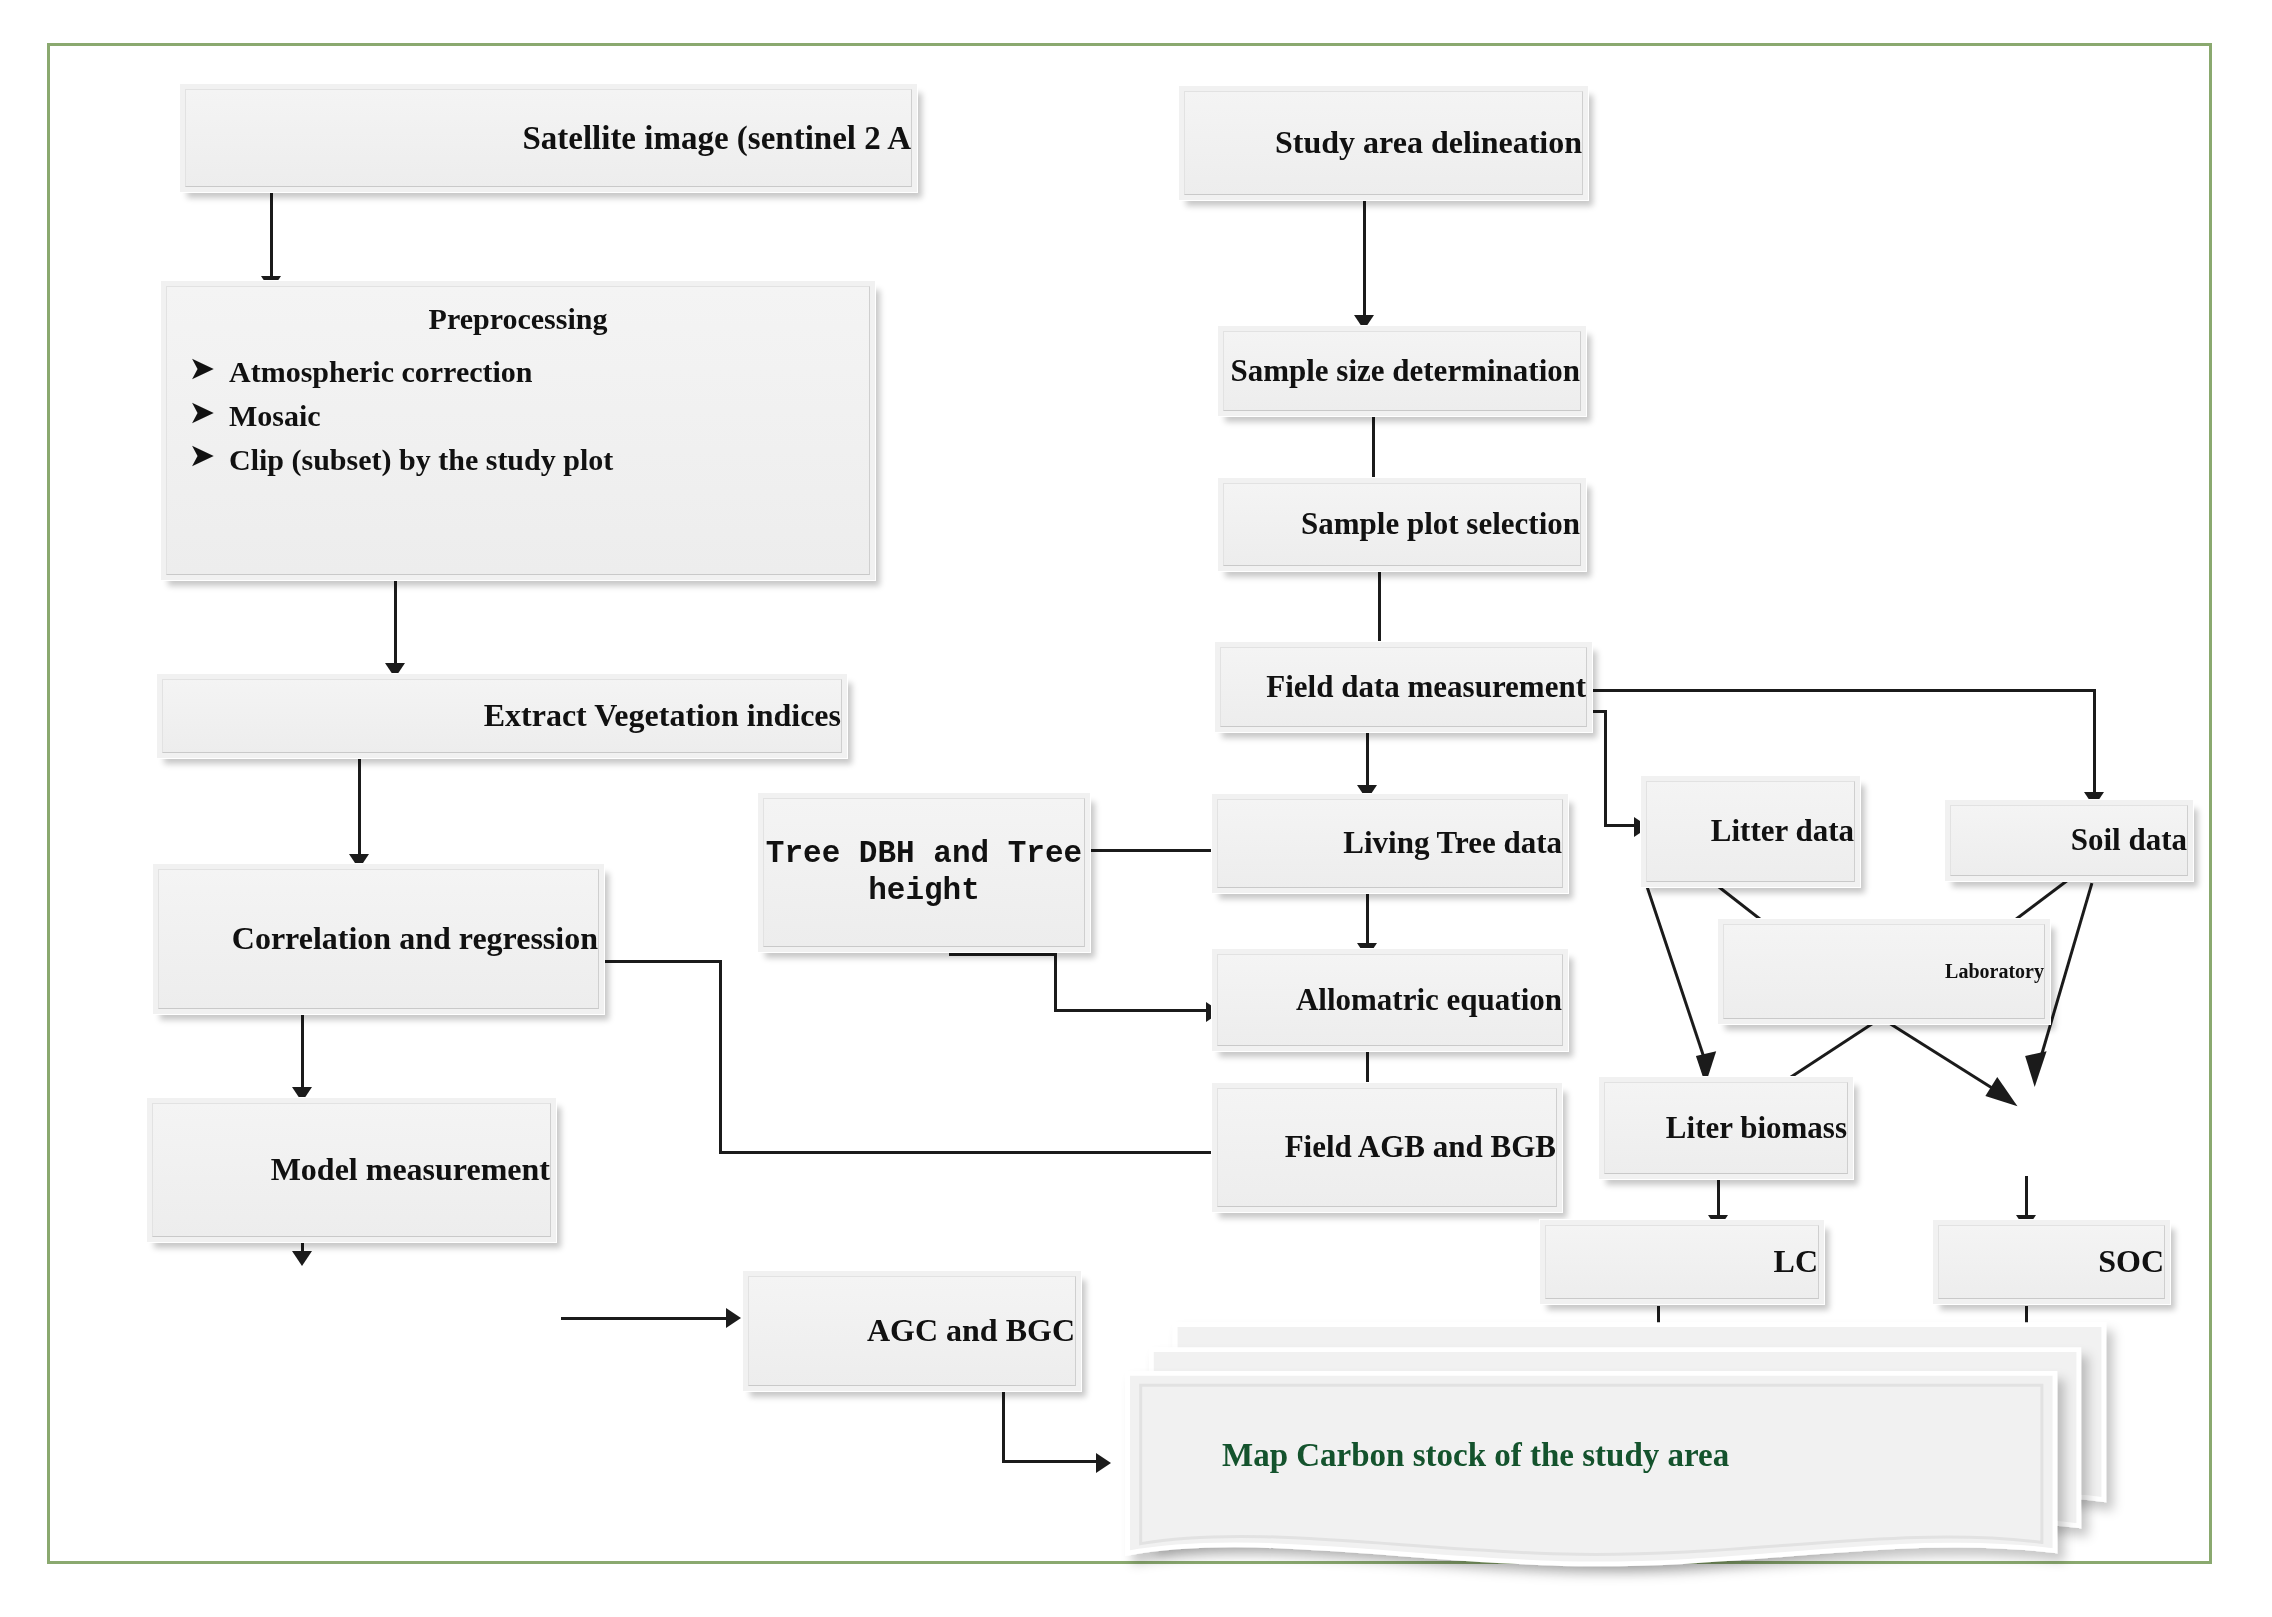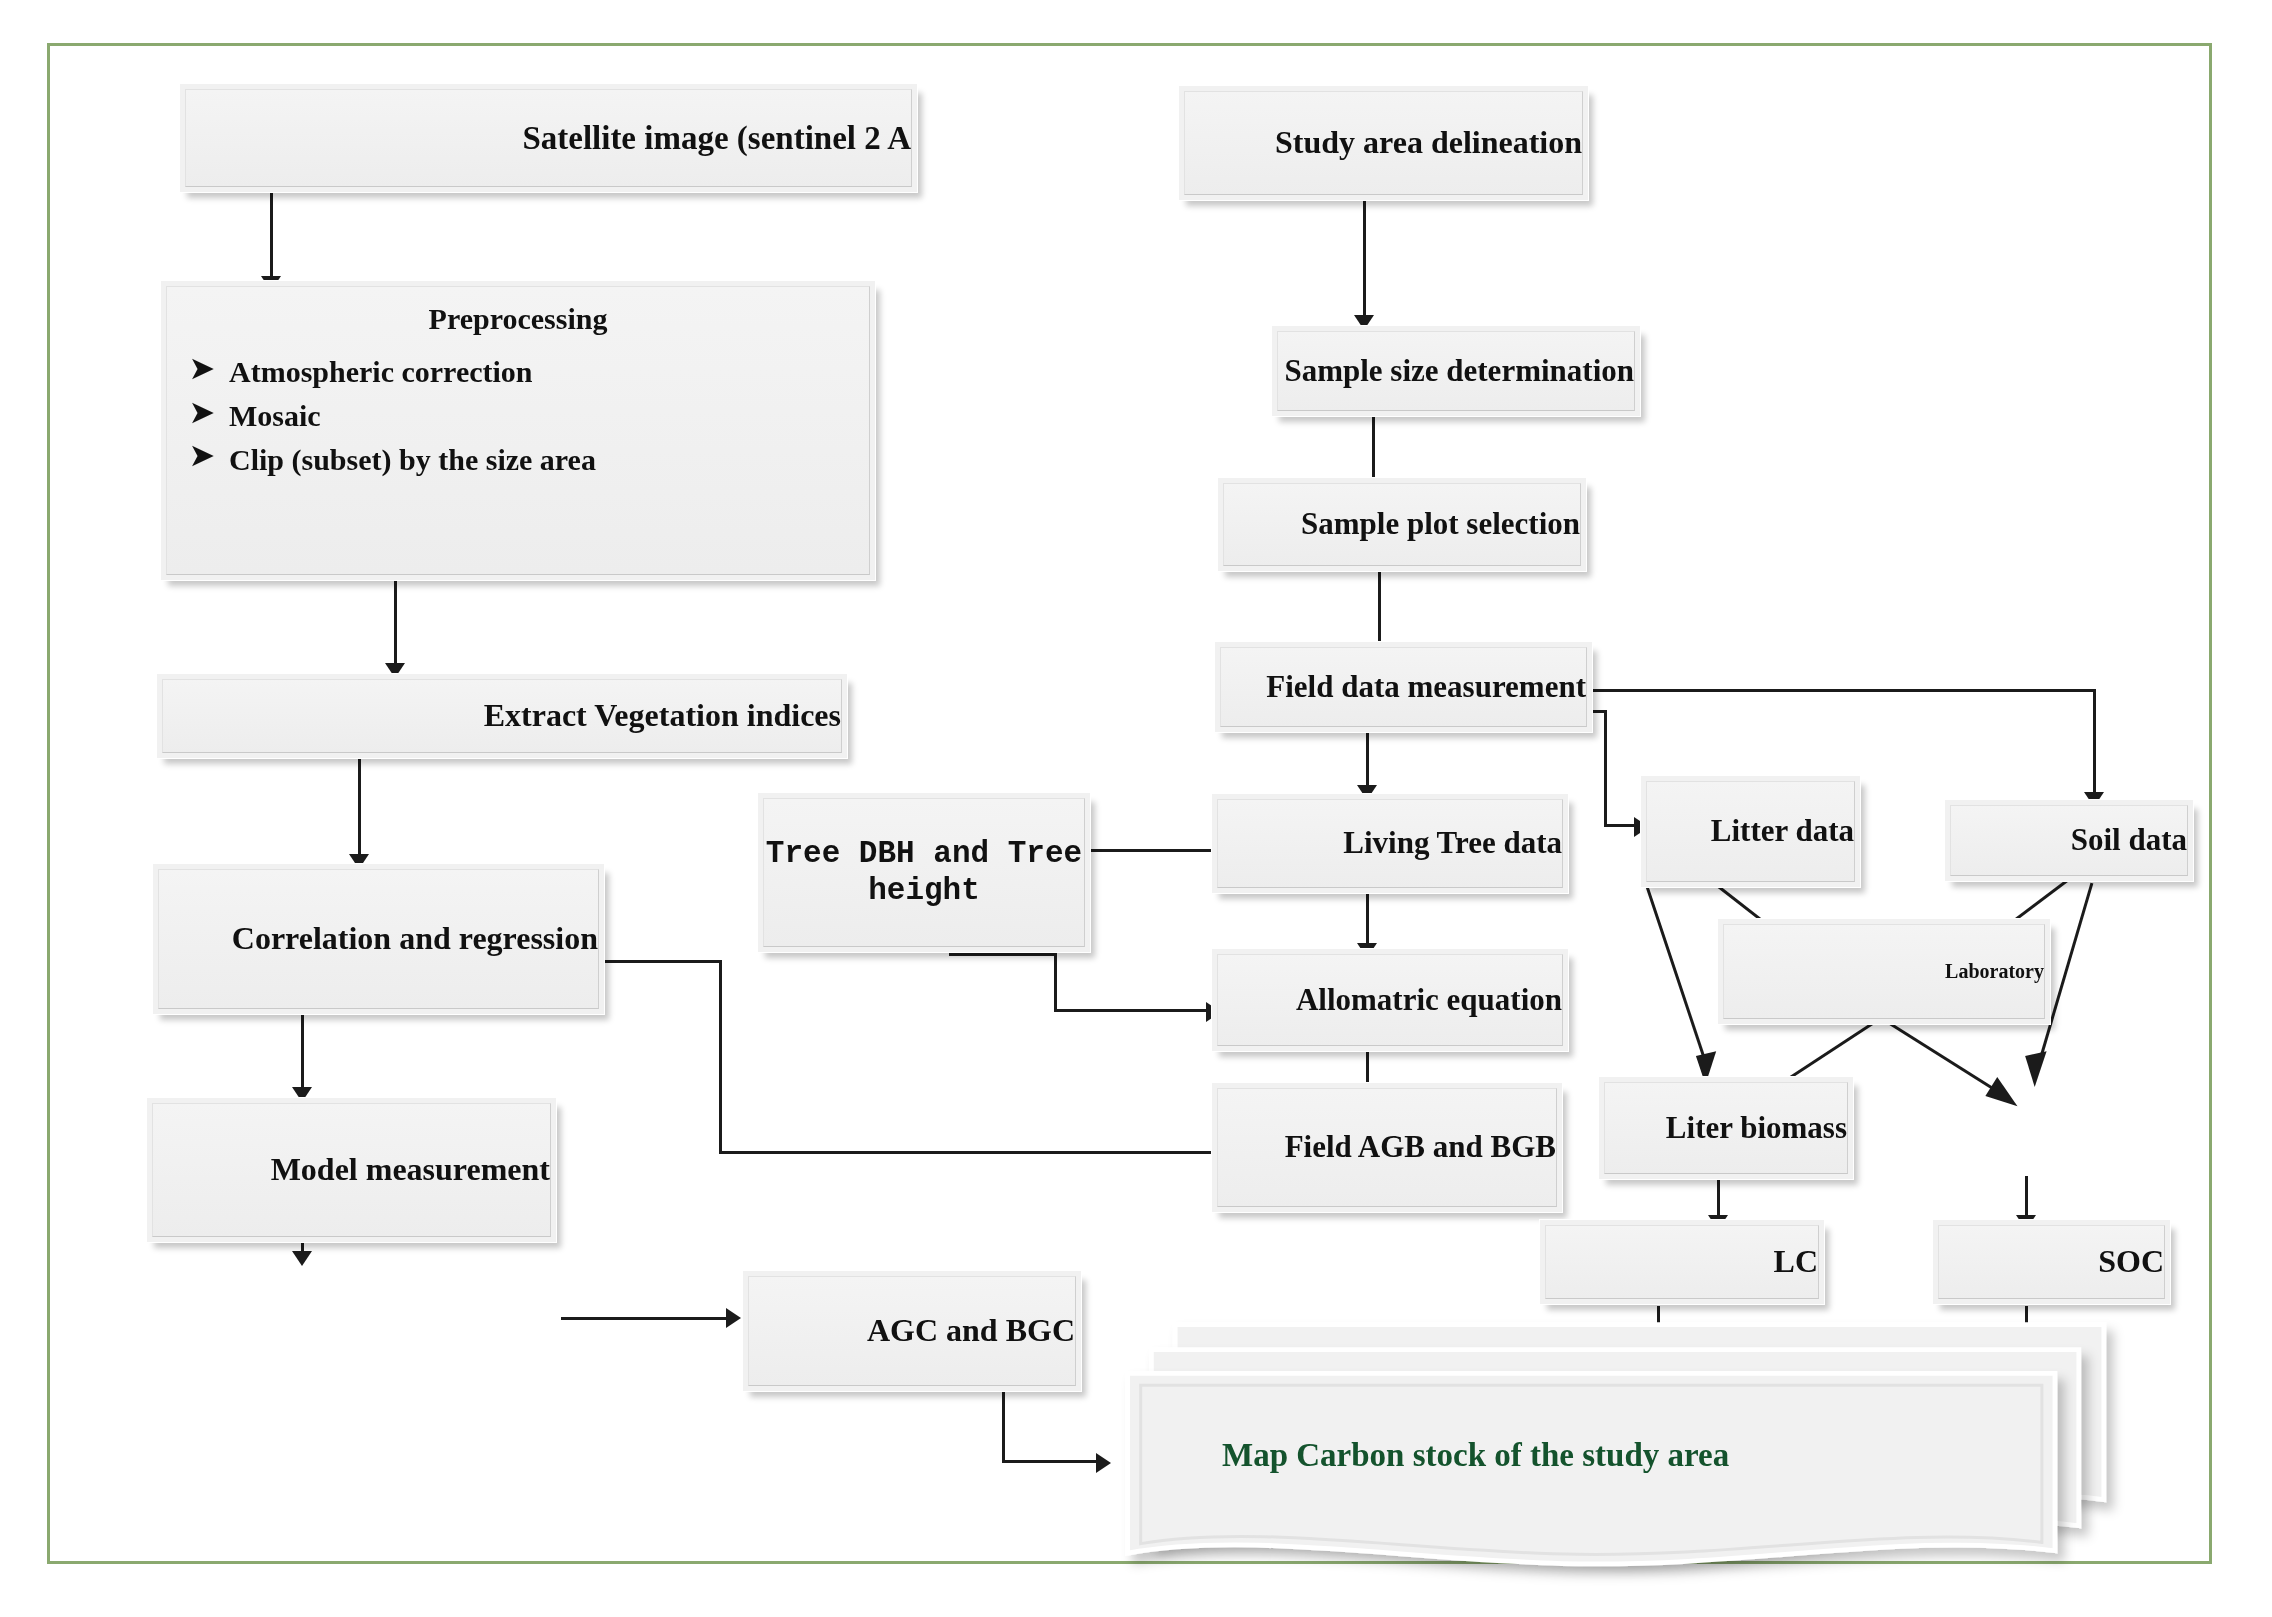--- a/index.html
+++ b/index.html
@@ -204,21 +204,21 @@
           <span class="bullet">➤</span>
           <span>Atmospheric correction</span>
         </li>
         <li>
           <span class="bullet">➤</span>
           <span>Mosaic</span>
         </li>
         <li>
           <span class="bullet">➤</span>
           <span class="t">Clip   (subset)   by   the</span>
-          <span class="t">size area</span>
+          <span class="t">study plot</span>
         </li>
       </ul>
     </div>
   </div>
 
   <div class="node" style="left:156px;top:673px;width:692px;height:86px;font-size:32px;">
     <div class="inner"></div>
     <div class="lbl">Extract Vegetation indices</div>
   </div>
 
@@ -236,21 +236,21 @@
   <div class="node" style="left:742px;top:1270px;width:340px;height:122px;font-size:32px;">
     <div class="inner"></div>
     <div class="lbl">AGC and BGC</div>
   </div>
 
   <div class="node" style="left:1178px;top:85px;width:411px;height:116px;font-size:32px;">
     <div class="inner"></div>
     <div class="lbl">Study area delineation</div>
   </div>
 
-  <div class="node" style="left:1271px;top:325px;width:370px;height:92px;font-size:31px;">
+  <div class="node" style="left:1217px;top:325px;width:370px;height:92px;font-size:31px;">
     <div class="inner"></div>
     <div class="lbl">Sample size determination</div>
   </div>
 
   <div class="node" style="left:1217px;top:477px;width:370px;height:95px;font-size:31px;">
     <div class="inner"></div>
     <div class="lbl">Sample plot selection</div>
   </div>
 
   <div class="node" style="left:1214px;top:641px;width:379px;height:92px;font-size:31px;">

